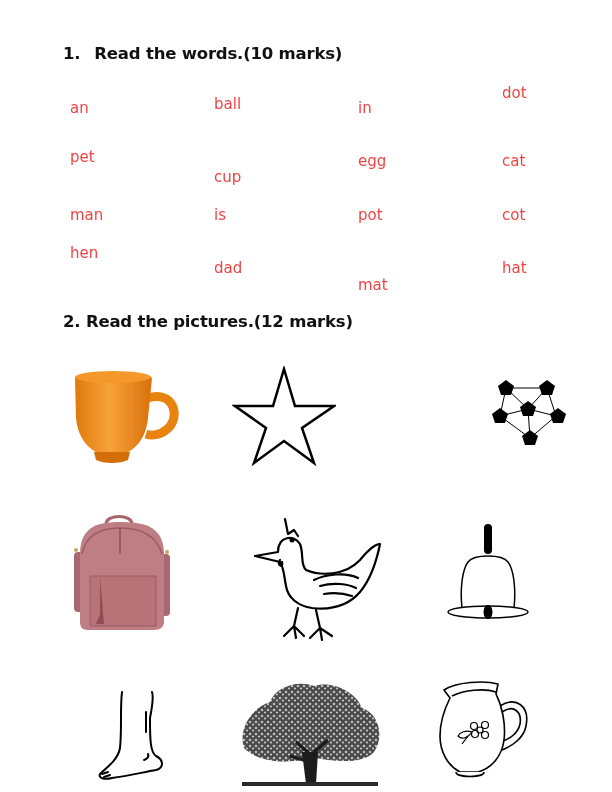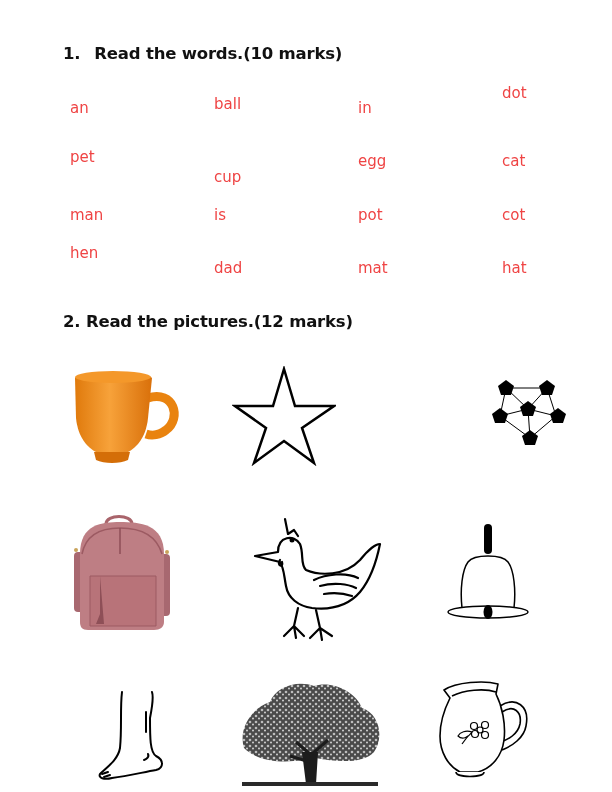--- a/index.html
+++ b/index.html
@@ -31,21 +31,21 @@
   <span class="word" style="left:358px;top:152px">egg</span>
   <span class="word" style="left:502px;top:152px">cat</span>
 
   <span class="word" style="left:70px;top:206px">man</span>
   <span class="word" style="left:214px;top:206px">is</span>
   <span class="word" style="left:358px;top:206px">pot</span>
   <span class="word" style="left:502px;top:206px">cot</span>
 
   <span class="word" style="left:70px;top:244px">hen</span>
   <span class="word" style="left:214px;top:259px">dad</span>
-  <span class="word" style="left:358px;top:259px">mat</span>
+  <span class="word" style="left:358px;top:276px">mat</span>
   <span class="word" style="left:502px;top:259px">hat</span>
 </div>
 
 <div class="heading h2">2. Read the pictures.(12 marks)</div>
 
 <div class="pic" style="left:70px;top:368px">
   <svg width="112" height="100" viewBox="0 0 112 100">
     <defs>
       <linearGradient id="cupg" x1="0" x2="1">
         <stop offset="0" stop-color="#E07A0C"></stop>

